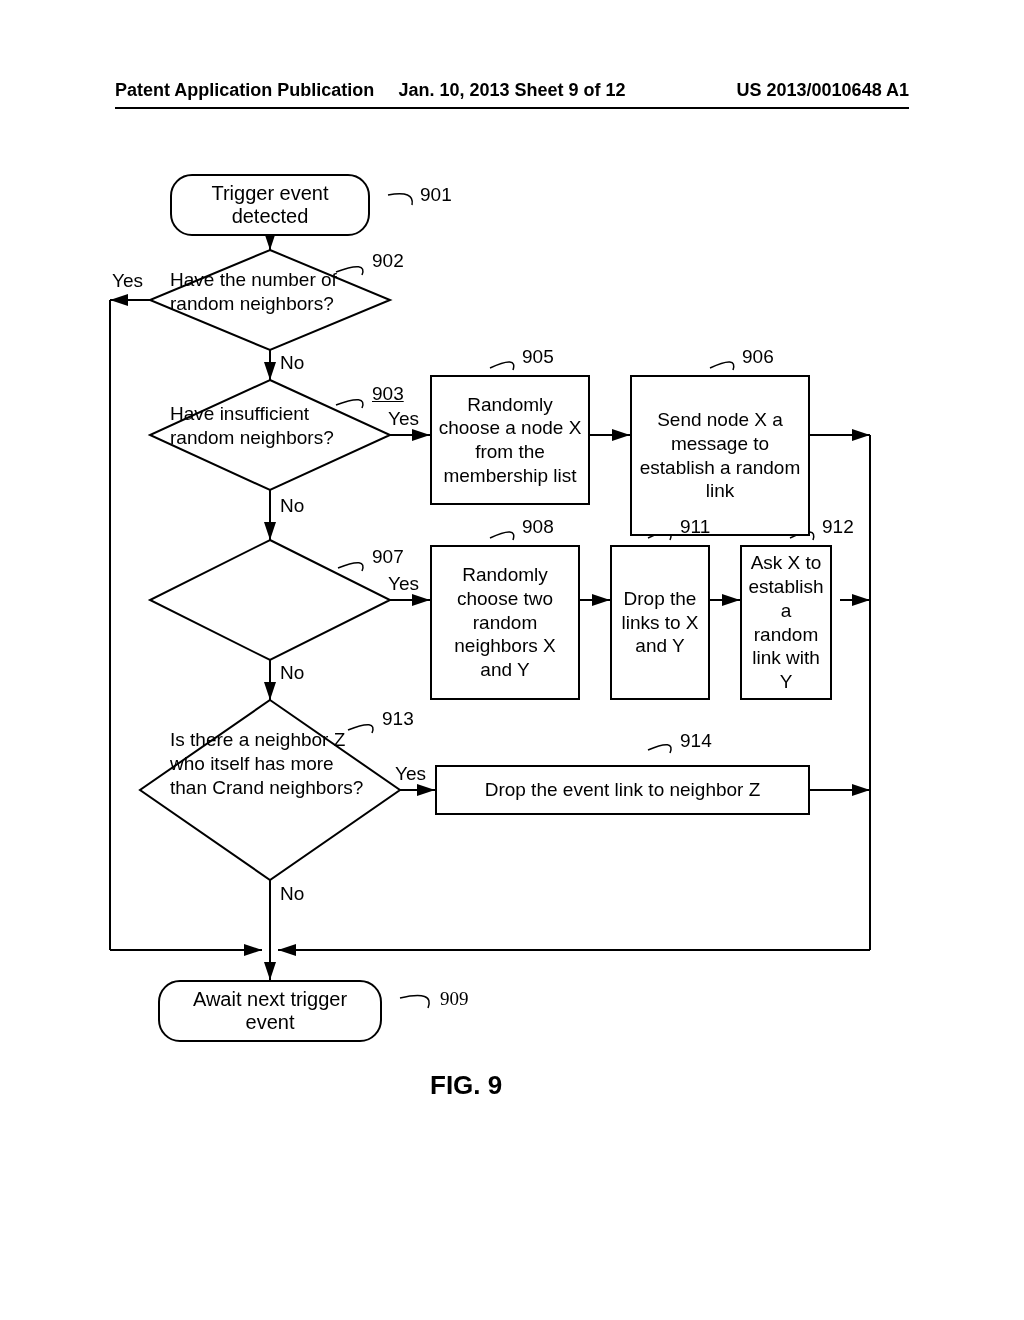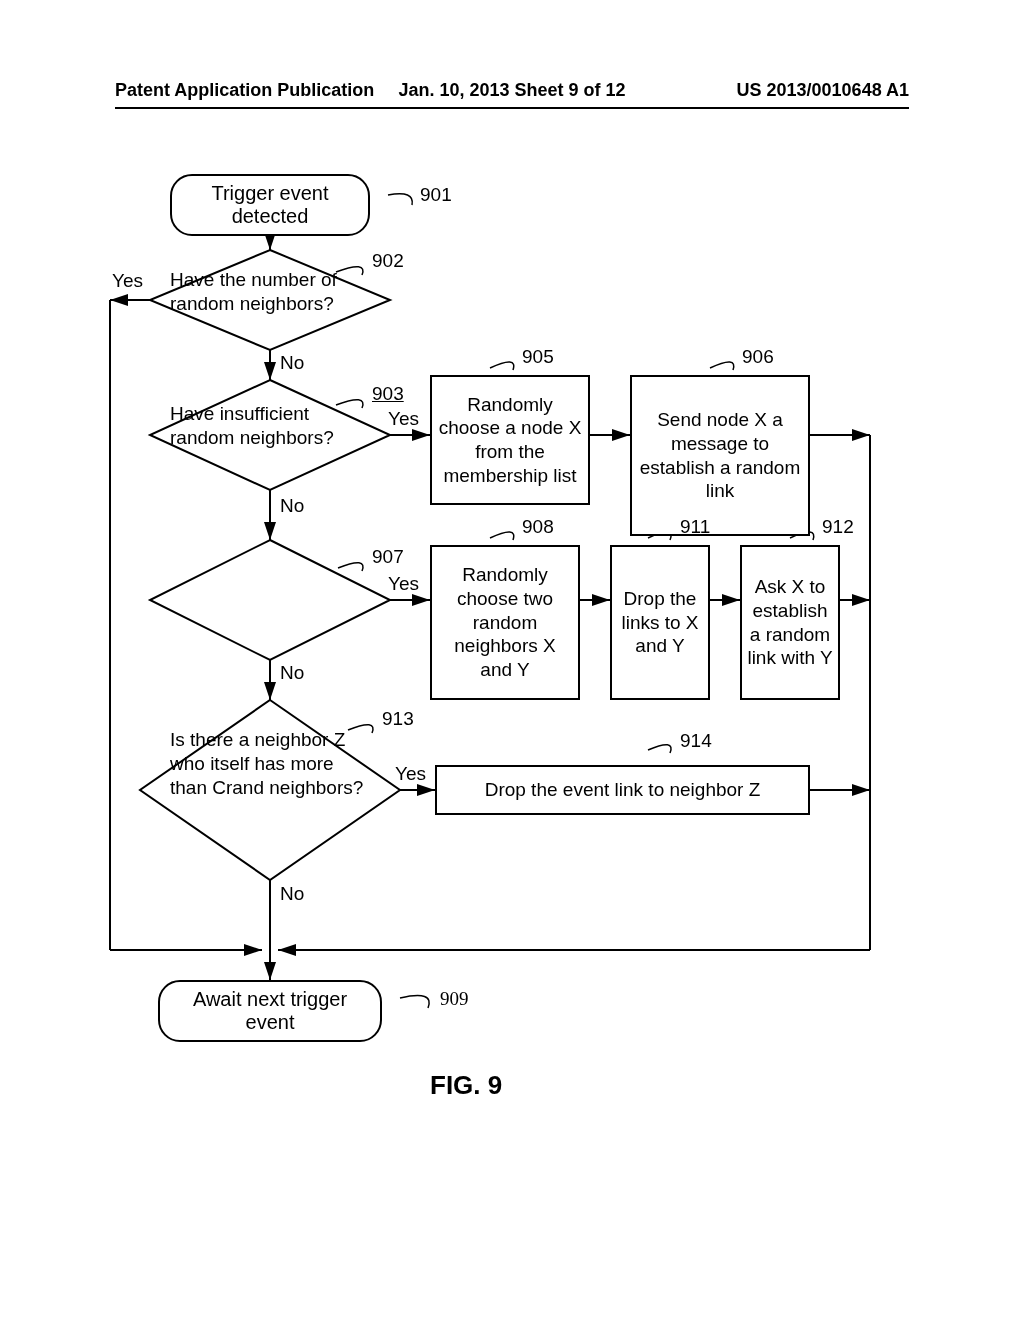--- a/index.html
+++ b/index.html
@@ -203,21 +203,21 @@
     <div class="process" style="left:340px; top:395px; width:150px; height:155px;">
       <span>Randomly choose two random neighbors X and Y</span>
     </div>
     <div class="ref" style="left:432px; top:366px;">908</div>
 
     <div class="process" style="left:520px; top:395px; width:100px; height:155px;">
       <span>Drop the links to X and Y</span>
     </div>
     <div class="ref" style="left:590px; top:366px;">911</div>
 
-    <div class="process" style="left:650px; top:395px; width:100px; height:155px;">
+    <div class="process" style="left:650px; top:395px; width:92px; height:155px;">
       <span>Ask X to establish a random link with Y</span>
     </div>
     <div class="ref" style="left:732px; top:366px;">912</div>
 
     <div class="diamond-text" style="left:80px; top:578px; width:200px;">Is there a neighbor Z who itself has more than Crand neighbors?</div>
     <div class="ref" style="left:292px; top:558px;">913</div>
     <div class="edge-label" style="left:305px; top:613px;">Yes</div>
     <div class="edge-label" style="left:190px; top:733px;">No</div>
 
     <div class="process" style="left:345px; top:615px; width:375px; height:50px;">

